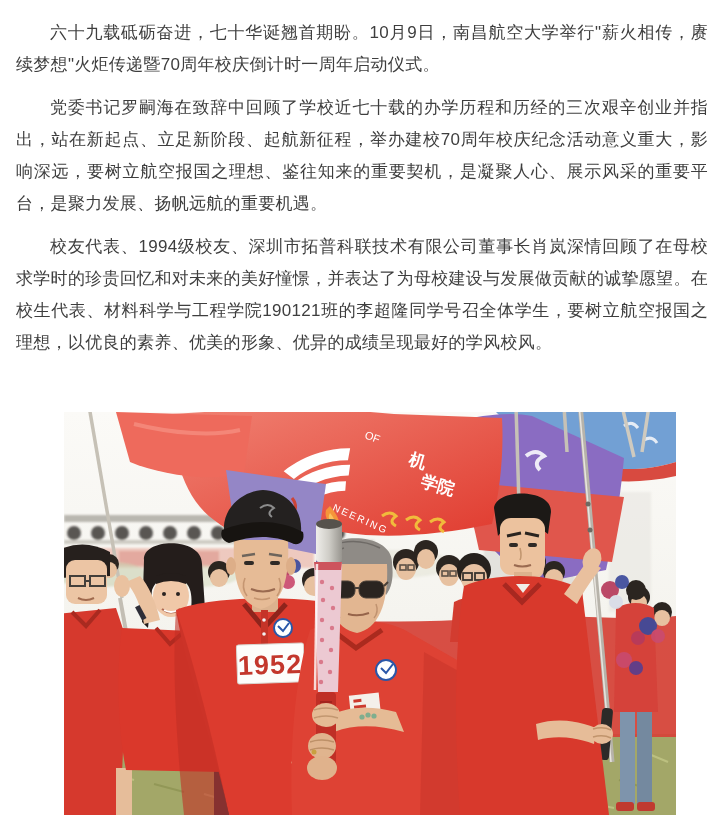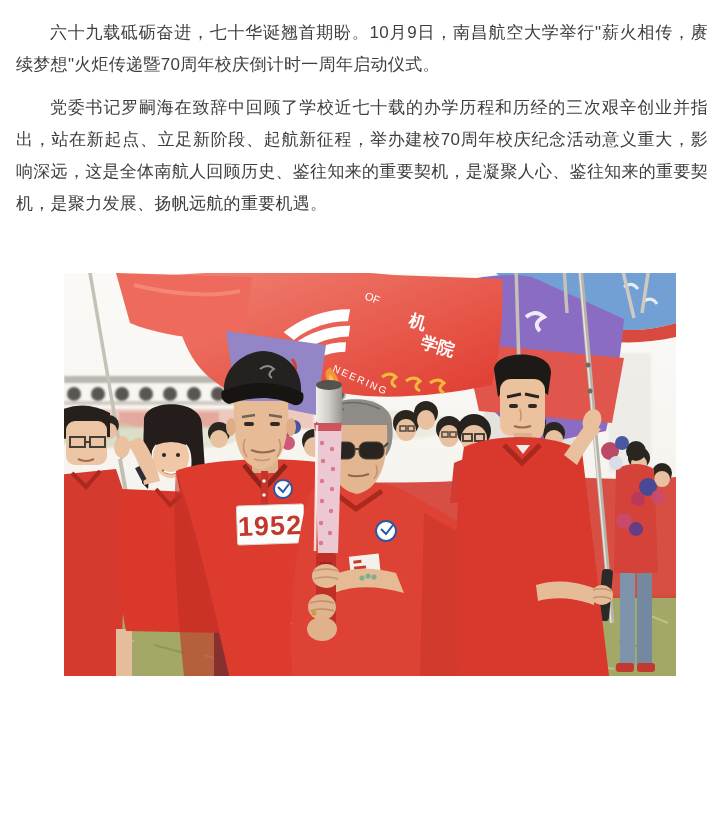--- a/index.html
+++ b/index.html
@@ -30,21 +30,22 @@
     overflow:hidden;
     line-height:0;
   }
   svg text{font-family:"Liberation Sans","DejaVu Sans",sans-serif;}
 </style>
 </head>
 <body>
 
 <div class="article">
   <p>六十九载砥砺奋进，七十华诞翘首期盼。10月9日，南昌航空大学举行"薪火相传，赓续梦想"火炬传递暨70周年校庆倒计时一周年启动仪式。</p>
-  <p>党委书记罗嗣海在致辞中回顾了学校近七十载的办学历程和历经的三次艰辛创业并指出，站在新起点、立足新阶段、起航新征程，举办建校70周年校庆纪念活动意义重大，影响深远，这是全体南航人回顾历史、鉴往知来的重要契机，是凝聚人心、鉴往知来的重要契机，是聚力发展、扬帆远航的重要机遇。</p>
+  <p>党委书记罗嗣海在致辞中回顾了学校近七十载的办学历程和历经的三次艰辛创业并指出，站在新起点、立足新阶段、起航新征程，举办建校70周年校庆纪念活动意义重大，影响深远，要树立航空报国之理想、鉴往知来的重要契机，是凝聚人心、展示风采的重要平台，是聚力发展、扬帆远航的重要机遇。</p>
+  <p>校友代表、1994级校友、深圳市拓普科联技术有限公司董事长肖岚深情回顾了在母校求学时的珍贵回忆和对未来的美好憧憬，并表达了为母校建设与发展做贡献的诚挚愿望。在校生代表、材料科学与工程学院190121班的李超隆同学号召全体学生，要树立航空报国之理想，以优良的素养、优美的形象、优异的成绩呈现最好的学风校风。</p>
 
   <figure class="photo">
     <svg width="612" height="403" viewBox="0 0 612 403" xmlns="http://www.w3.org/2000/svg">
       <defs>
         <linearGradient id="sky" x1="0" y1="0" x2="0" y2="1">
           <stop offset="0" stop-color="#fbfaf7"></stop>
             <stop offset="1" stop-color="#efeee7"></stop>
         </linearGradient>
         <linearGradient id="redflag" x1="0" y1="0" x2="1" y2="1">
           <stop offset="0" stop-color="#f08273"></stop>

